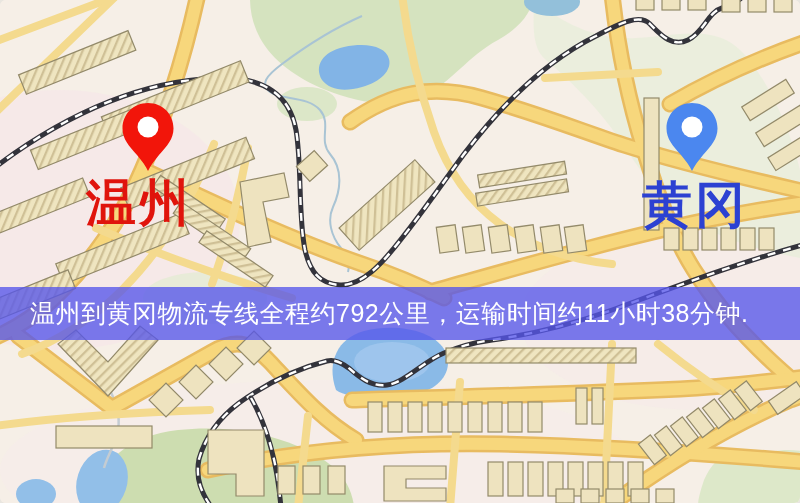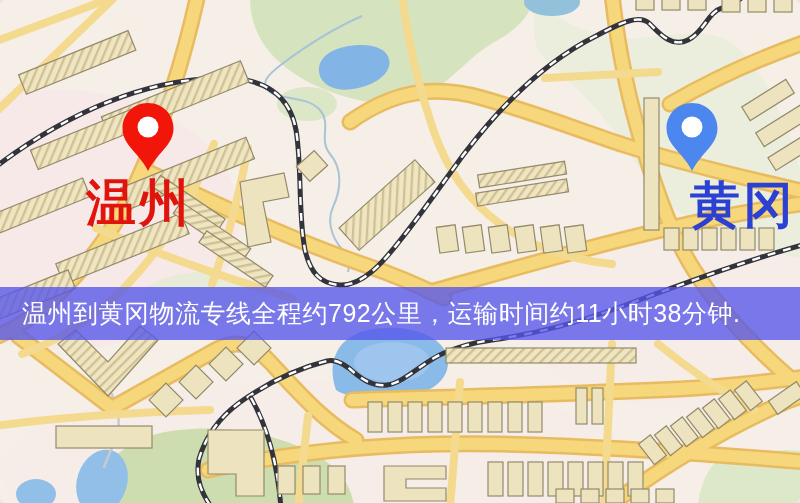--- a/index.html
+++ b/index.html
@@ -16,29 +16,29 @@
   .pin svg{display:block;width:54px;height:70px;}
   .pin-origin{left:121px;top:102px;}
   .pin-dest{left:665px;top:102px;}
 
   
   .city-label{
     position:absolute;z-index:4;font-weight:700;font-size:50px;line-height:1;
     letter-spacing:3px;white-space:nowrap;
   }
   .label-origin{left:86px;top:178px;color:#e0140c;}
-  .label-dest{left:642px;top:180px;color:#2c41d2;margin-left:48px;}
+  .label-dest{left:642px;top:180px;color:#2c41d2;}
 
   
   .banner{
     position:absolute;left:0;top:287px;width:800px;height:53px;z-index:5;
     background:rgba(86,86,235,0.78);
     display:flex;align-items:center;
     color:#ffffff;font-size:25px;letter-spacing:0.5px;
-    padding-left:22px;box-sizing:border-box;white-space:nowrap;
+    padding-left:30px;box-sizing:border-box;white-space:nowrap;
   }
 
   
   .road-c{fill:none;stroke:#e8bb60;stroke-width:17;stroke-linecap:round;stroke-linejoin:round;}
   .road-f{fill:none;stroke:#f7d77c;stroke-width:12;stroke-linecap:round;stroke-linejoin:round;}
   .road-m{fill:none;stroke:#f4da8e;stroke-width:8;stroke-linecap:round;stroke-linejoin:round;}
   .rail-b{fill:none;stroke:#33333b;stroke-width:5;stroke-linecap:round;}
   .rail-w{fill:none;stroke:#ffffff;stroke-width:2.4;stroke-dasharray:8 8;stroke-linecap:butt;}
   .bld{fill:#eee3bf;stroke:#938a6a;stroke-width:1.2;}
   .bldh{fill:url(#hatch);stroke:#938a6a;stroke-width:1.2;}

